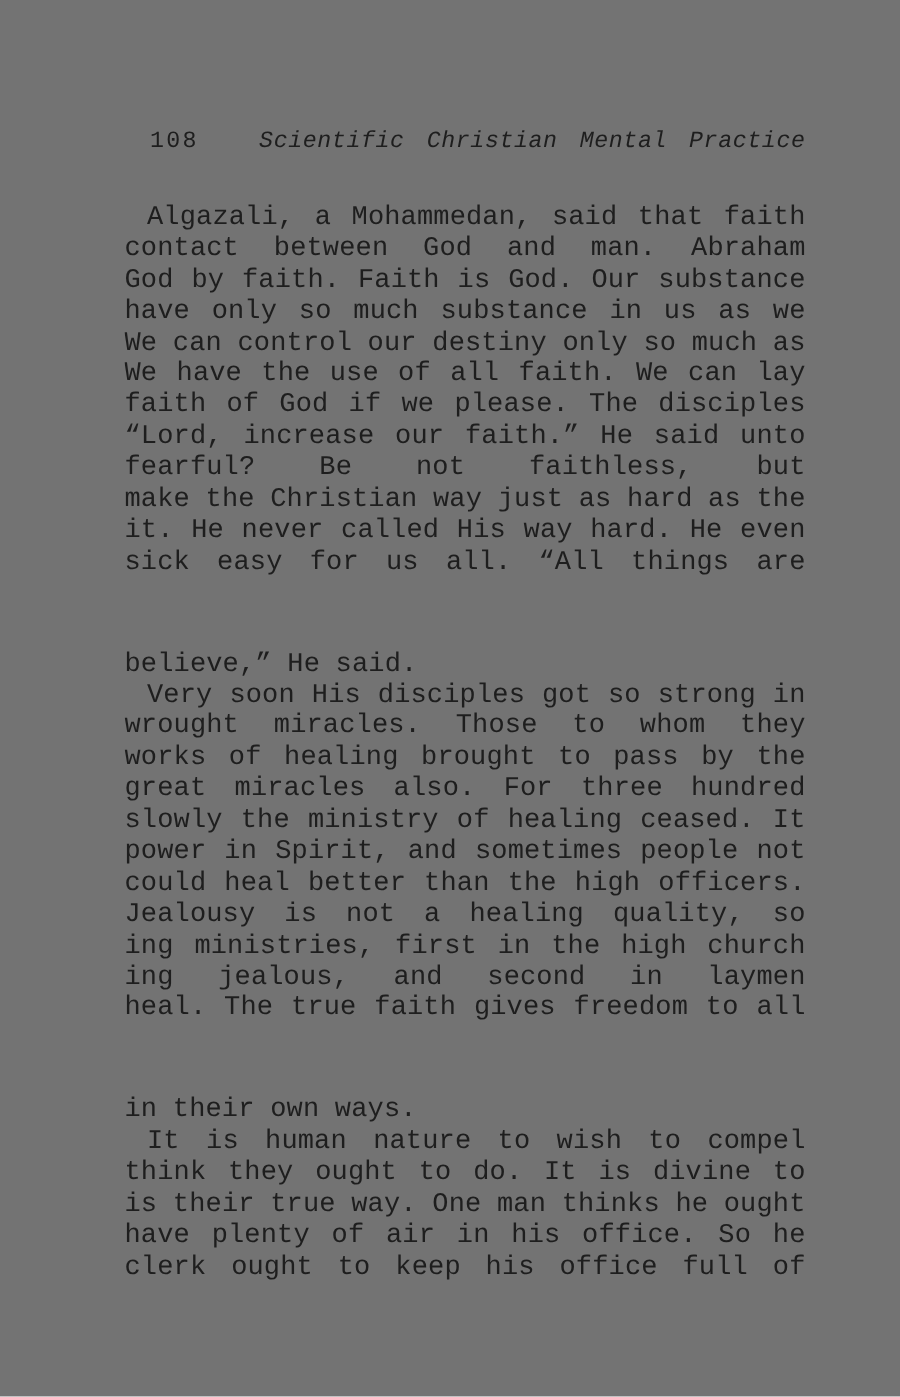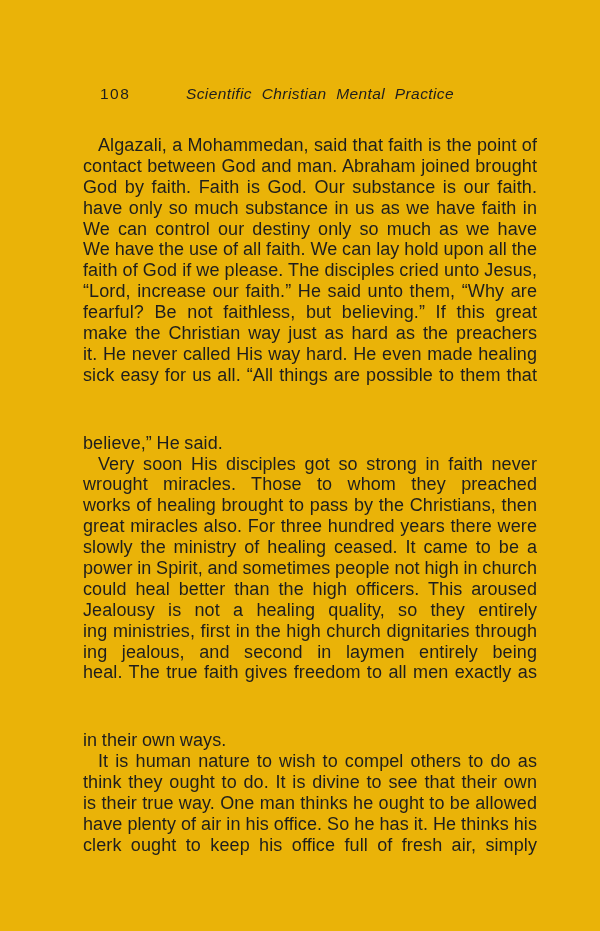--- a/index.html
+++ b/index.html
@@ -4,22 +4,22 @@
 <style>
   html, body {
     margin: 0;
     padding: 0;
     background: #ffffff;
   }
   .page {
     position: relative;
     width: 600px;
     height: 931px;
-    background: #eab308;
-    font-family: Liberation Sans, sans-serif;
+    background: #737373;
+    font-family: Liberation Mono, monospace;
     color: #1e1e1e;
     overflow: hidden;
   }
   .header {
     position: absolute;
     top: 85px;
     left: 83px;
     width: 454px;
     height: 22px;
   }
@@ -31,21 +31,21 @@
     line-height: 18px;
     letter-spacing: 1.5px;
     font-variant-numeric: oldstyle-nums;
   }
   .running-title {
     position: absolute;
     left: 0;
     right: 0;
     top: 0;
     padding-left: 20px;
-    text-align: center;
+    text-align: right;
     font-style: italic;
     font-size: 15.5px;
     line-height: 18px;
     word-spacing: 5px;
     letter-spacing: 0.4px;
   }
   .text-block {
     position: absolute;
     left: 83px;
     top: 135px;

